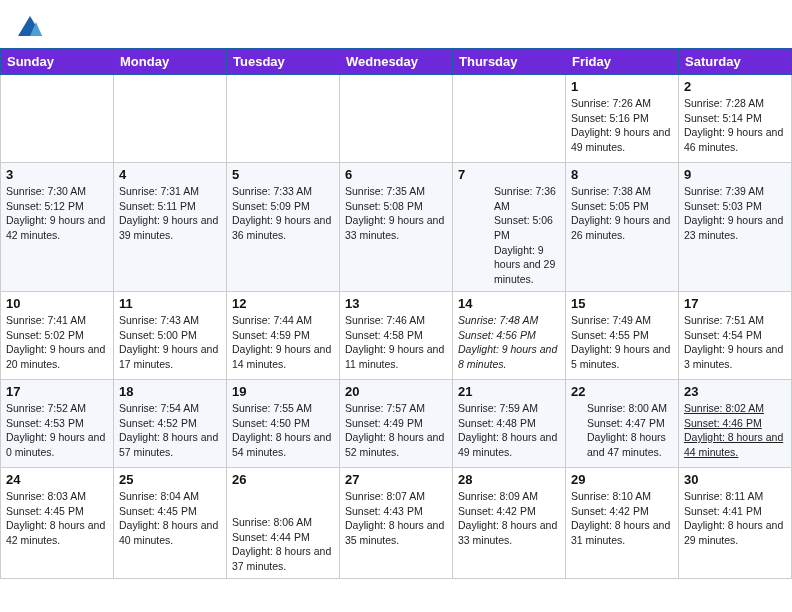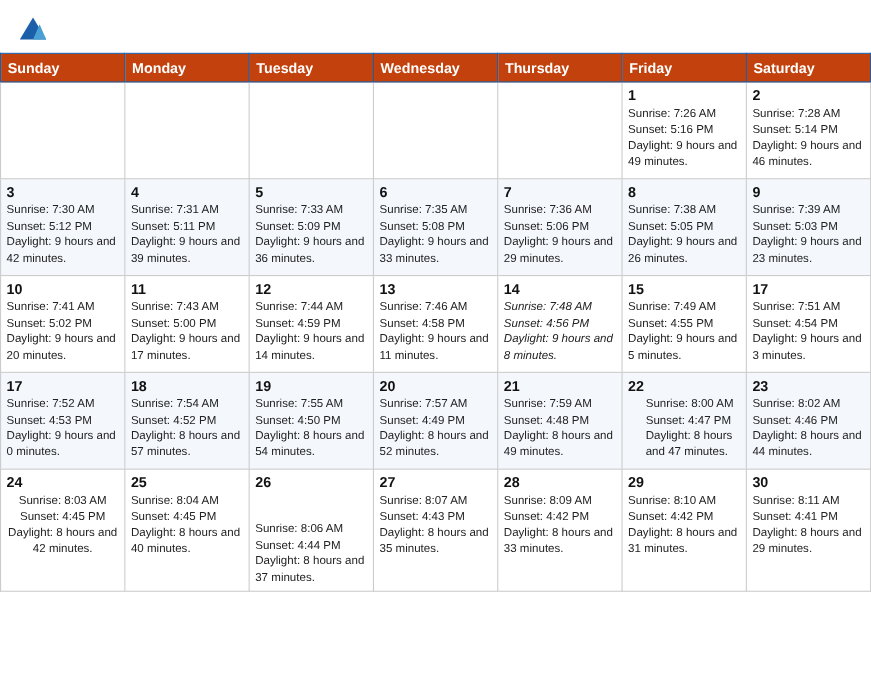--- a/index.html
+++ b/index.html
@@ -44,21 +44,21 @@
       font-size: 14px;
       color: #444;
     }
     .calendar {
       width: 100%;
       border-collapse: collapse;
       margin: 0;
       font-size: 11px;
     }
     .calendar thead tr th {
-      background: #c2410c;
+      background: #6d28d9;
       color: #fff;
       font-weight: bold;
       font-size: 13px;
       padding: 5px 6px;
       border: 1px solid #1a5fa8;
       text-align: left;
     }
     .calendar tbody tr td {
       border: 1px solid #ccc;
       vertical-align: top;
@@ -158,21 +158,21 @@
 Daylight: 9 hours and 36 minutes.</div>
         </td>
         <td>
           <span class="day-number">6</span>
           <div class="day-detail" style="white-space: pre-line;">Sunrise: 7:35 AM
 Sunset: 5:08 PM
 Daylight: 9 hours and 33 minutes.</div>
         </td>
         <td>
           <span class="day-number">7</span>
-          <div class="day-detail" style="white-space: pre-line;">Sunrise: 7:36 AM
+          <div class="day-detail" style="white-space: pre-line; margin-left: 36px;">Sunrise: 7:36 AM
 Sunset: 5:06 PM
 Daylight: 9 hours and 29 minutes.</div>
         </td>
         <td>
           <span class="day-number">8</span>
           <div class="day-detail" style="white-space: pre-line;">Sunrise: 7:38 AM
 Sunset: 5:05 PM
 Daylight: 9 hours and 26 minutes.</div>
         </td>
         <td>
@@ -258,29 +258,29 @@
 Daylight: 8 hours and 49 minutes.</div>
         </td>
         <td>
           <span class="day-number">22</span>
           <div class="day-detail" style="white-space: pre-line; margin-left: 16px;">Sunrise: 8:00 AM
 Sunset: 4:47 PM
 Daylight: 8 hours and 47 minutes.</div>
         </td>
         <td>
           <span class="day-number">23</span>
-          <div class="day-detail" style="white-space: pre-line;">Sunrise: 8:02 AM
+          <div class="day-detail" style="white-space: pre-line; text-decoration: underline;">Sunrise: 8:02 AM
 Sunset: 4:46 PM
 Daylight: 8 hours and 44 minutes.</div>
         </td>
       </tr>
       <tr>
         <td>
           <span class="day-number">24</span>
-          <div class="day-detail" style="white-space: pre-line; text-align: center;">Sunrise: 8:03 AM
+          <div class="day-detail" style="white-space: pre-line;">Sunrise: 8:03 AM
 Sunset: 4:45 PM
 Daylight: 8 hours and 42 minutes.</div>
         </td>
         <td>
           <span class="day-number">25</span>
           <div class="day-detail" style="white-space: pre-line;">Sunrise: 8:04 AM
 Sunset: 4:45 PM
 Daylight: 8 hours and 40 minutes.</div>
         </td>
         <td>

